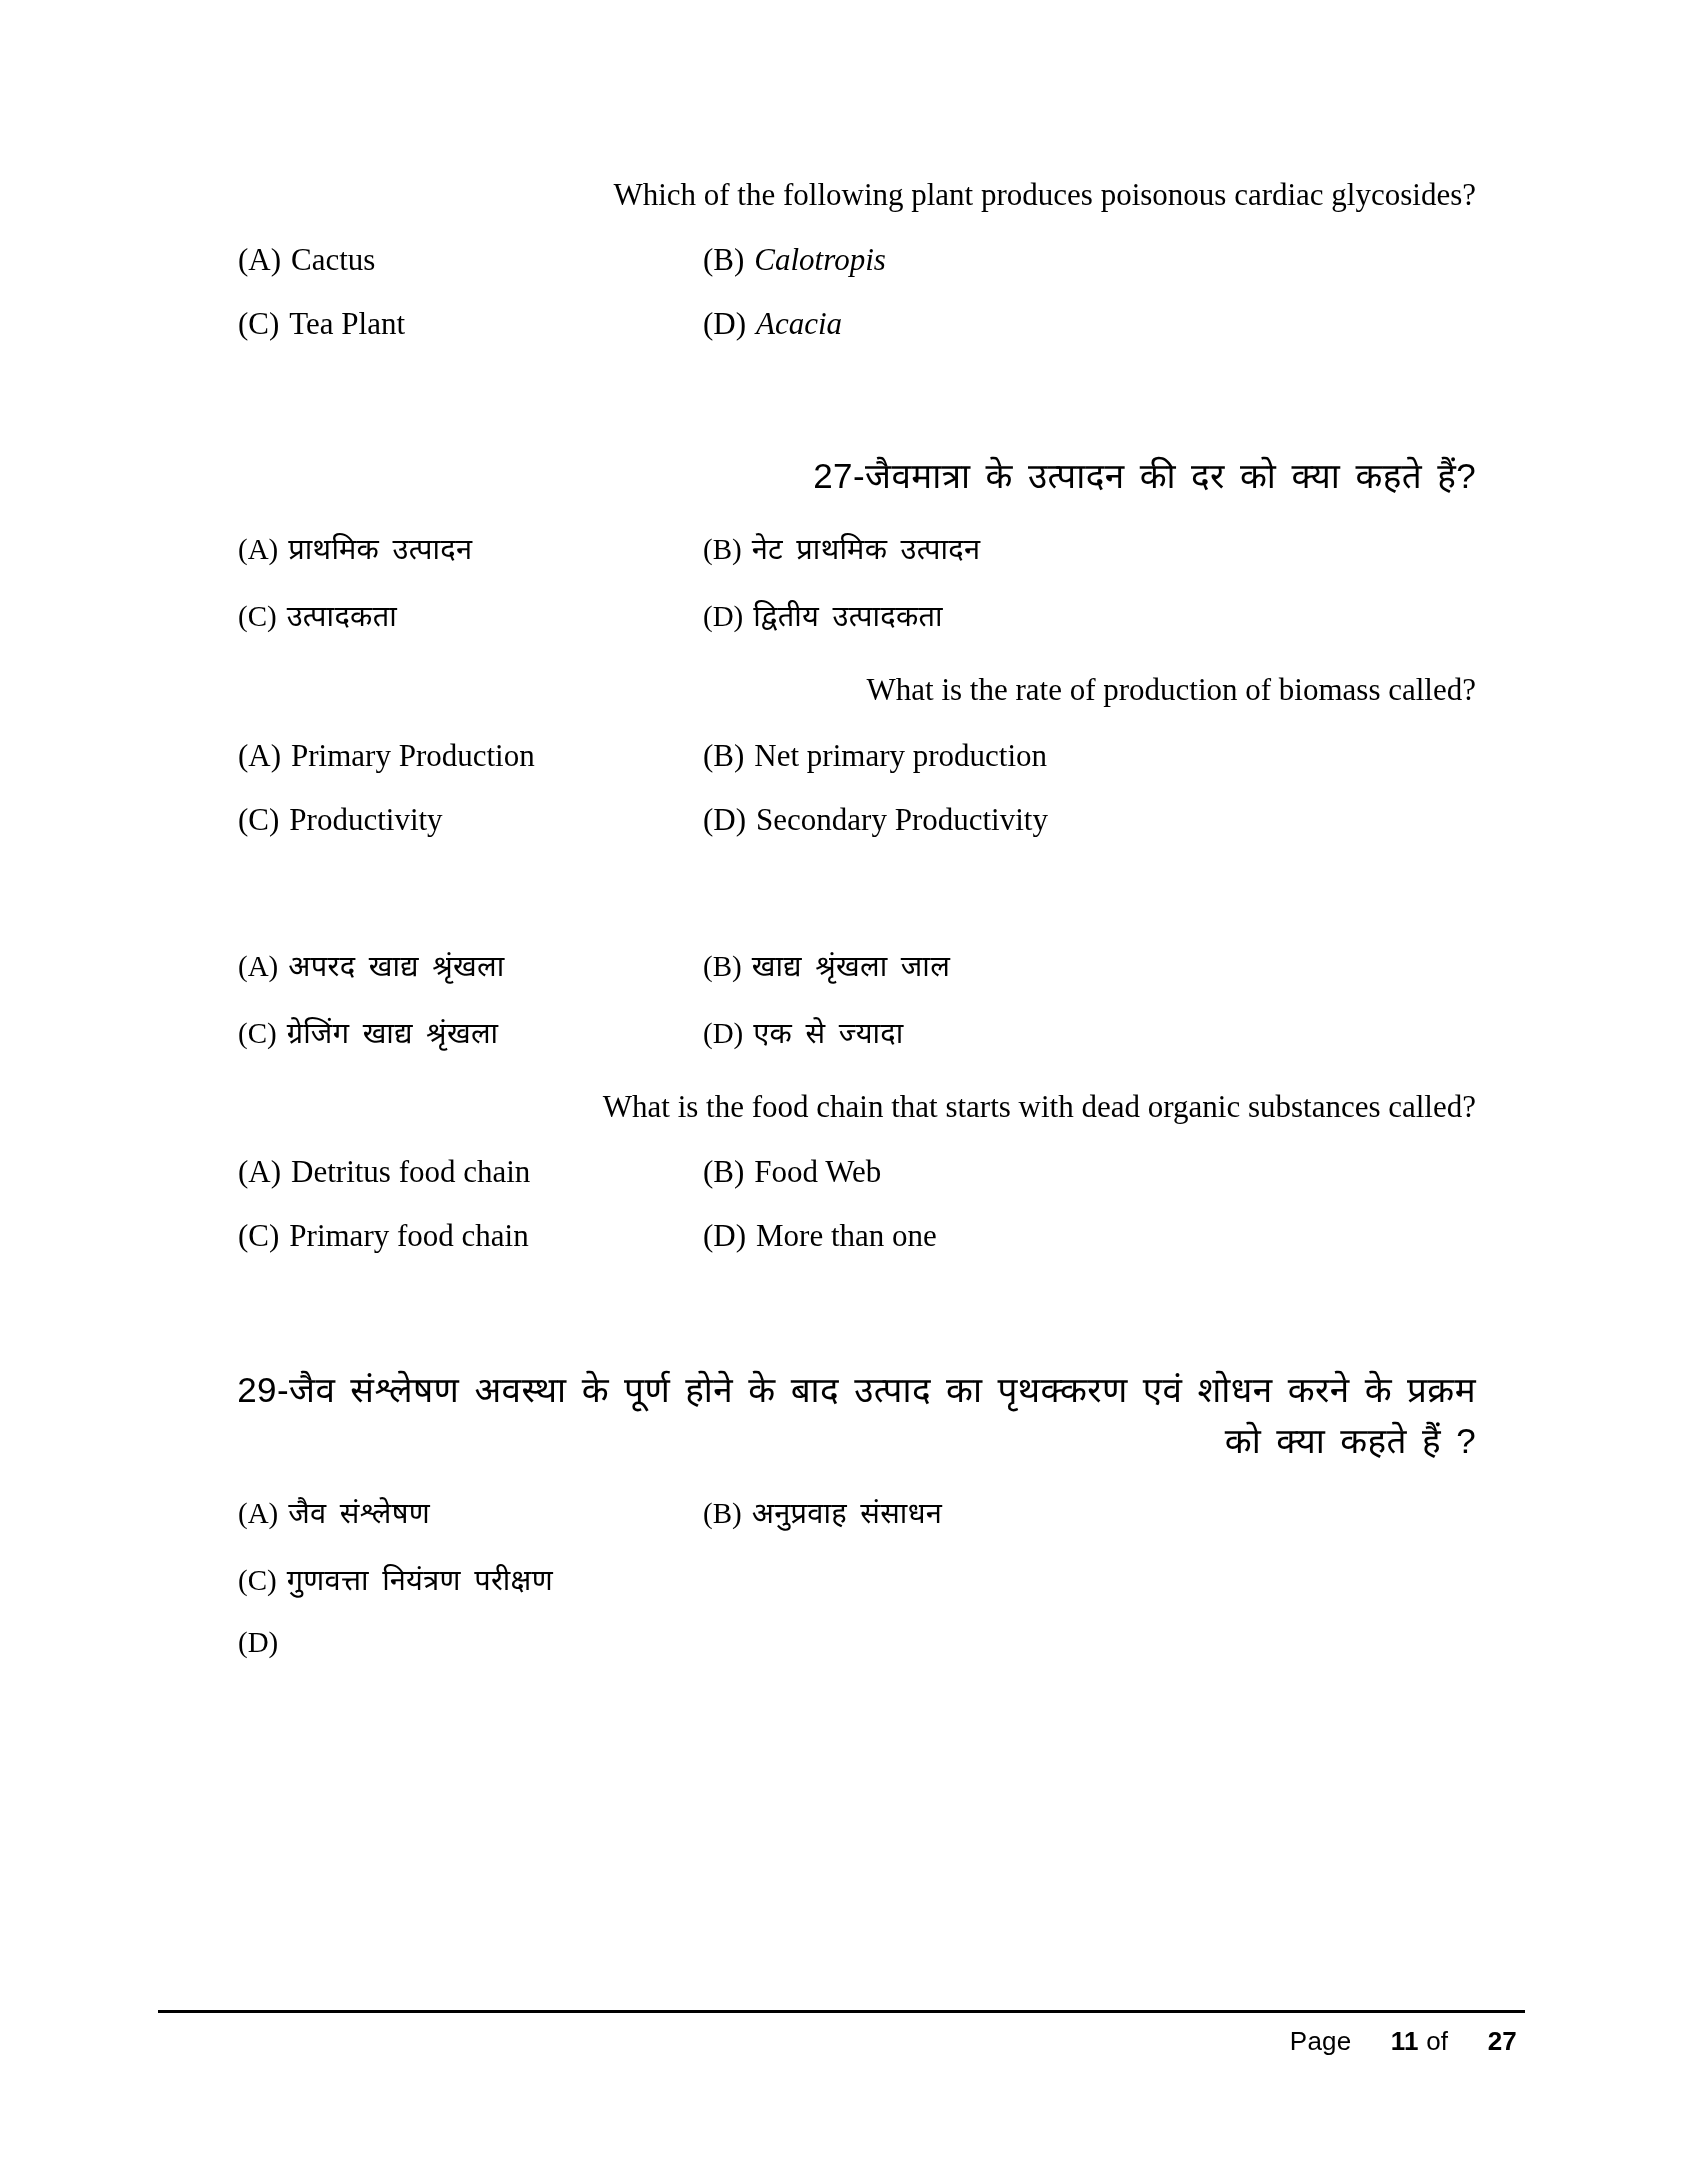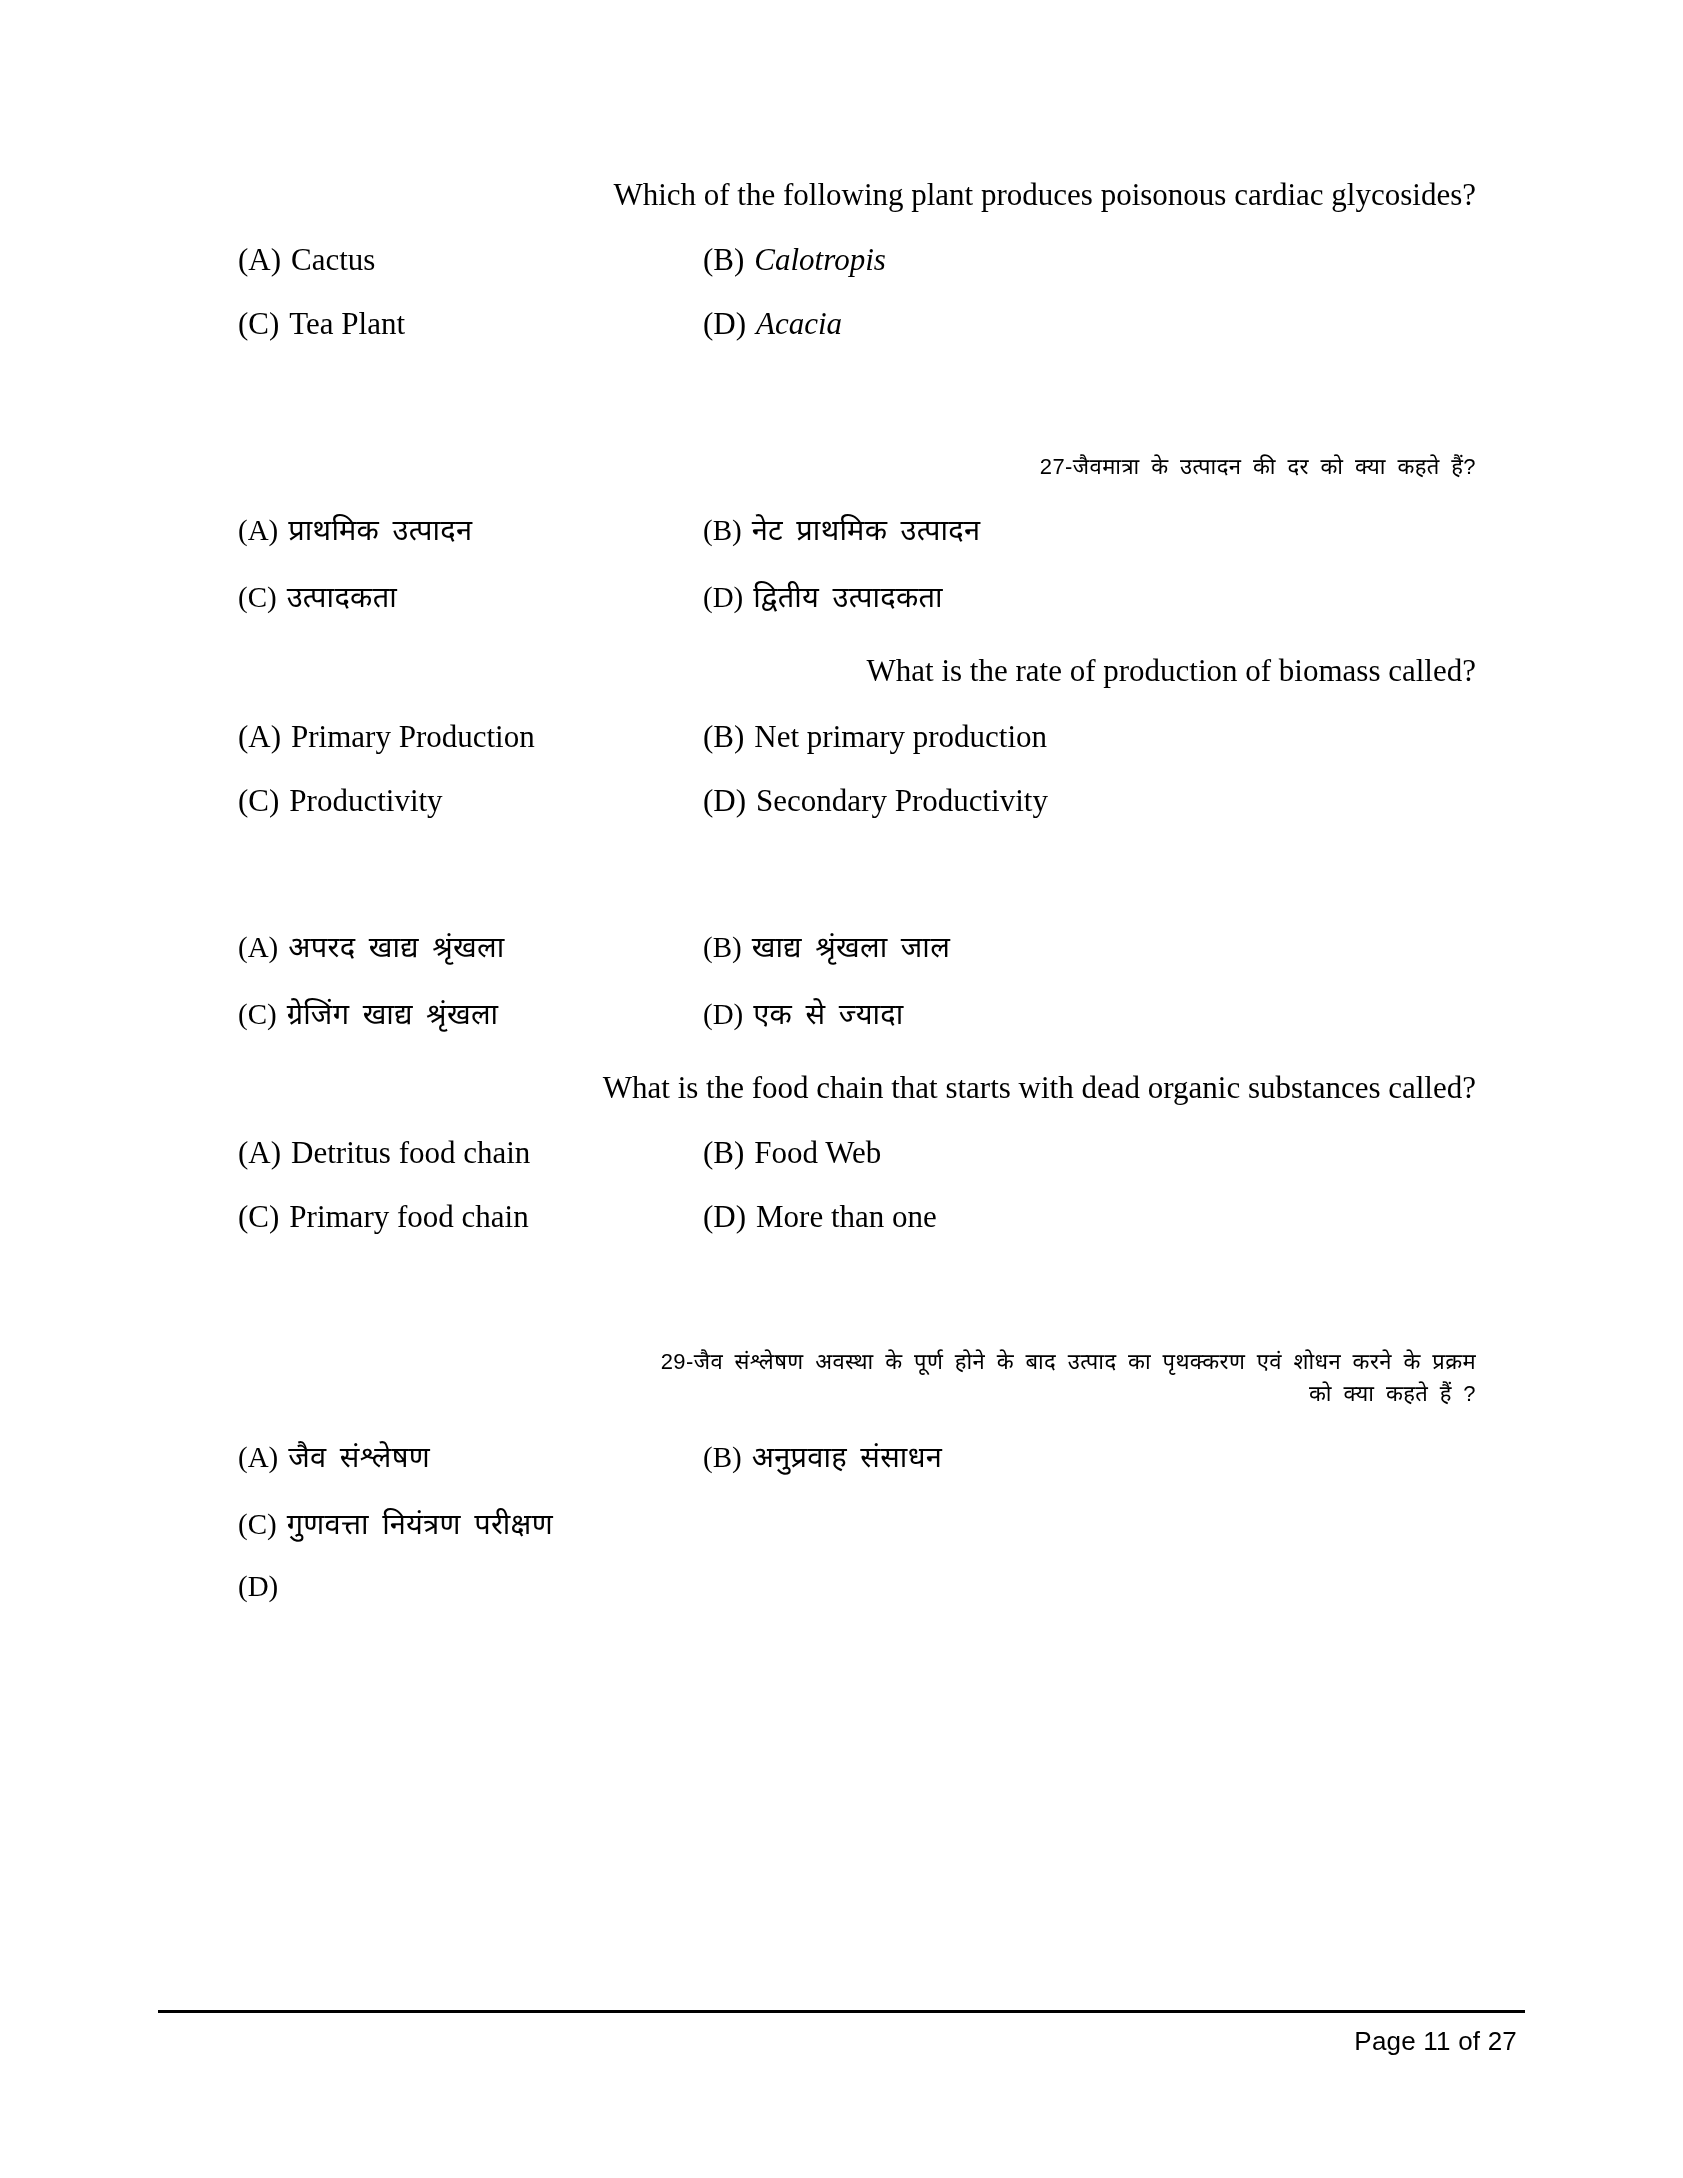--- a/index.html
+++ b/index.html
@@ -38,21 +38,21 @@
   }
 
   .qblock.spaced-27 { margin-top: 109px; }
   .qblock.spaced-28 { margin-top: 107px; }
   .qblock.spaced-29 { margin-top: 111px; }
 
   
   .stem-hindi {
     position: relative;
     font-family: "Liberation Sans", "DejaVu Sans", sans-serif;
-    font-size: 22px;
+    font-size: 35px;
     line-height: 1.45;
     letter-spacing: 0.4px;
     margin-left: -36px;
     padding-left: 0;
     word-spacing: 5px;
   }
   .stem-hindi .cont-line {
     display: block;
     margin-left: 46px;
   }
@@ -118,21 +118,21 @@
     border-top: 3px solid #000000;
   }
   .footer-text {
     position: absolute;
     right: 166px;
     top: 2026px;
     font-family: "Liberation Sans", "DejaVu Sans", sans-serif;
     font-size: 26px;
     letter-spacing: 0.2px;
   }
-  .footer-text b { font-weight: normal; }
+  .footer-text b { font-weight: bold; margin-left: 32px; }
 </style>
 </head>
 <body>
 
 <div class="page">
 
   <div class="content">
 
     <div class="qblock">
       <div class="stem-english first">Which of the following plant produces poisonous cardiac glycosides?</div>

